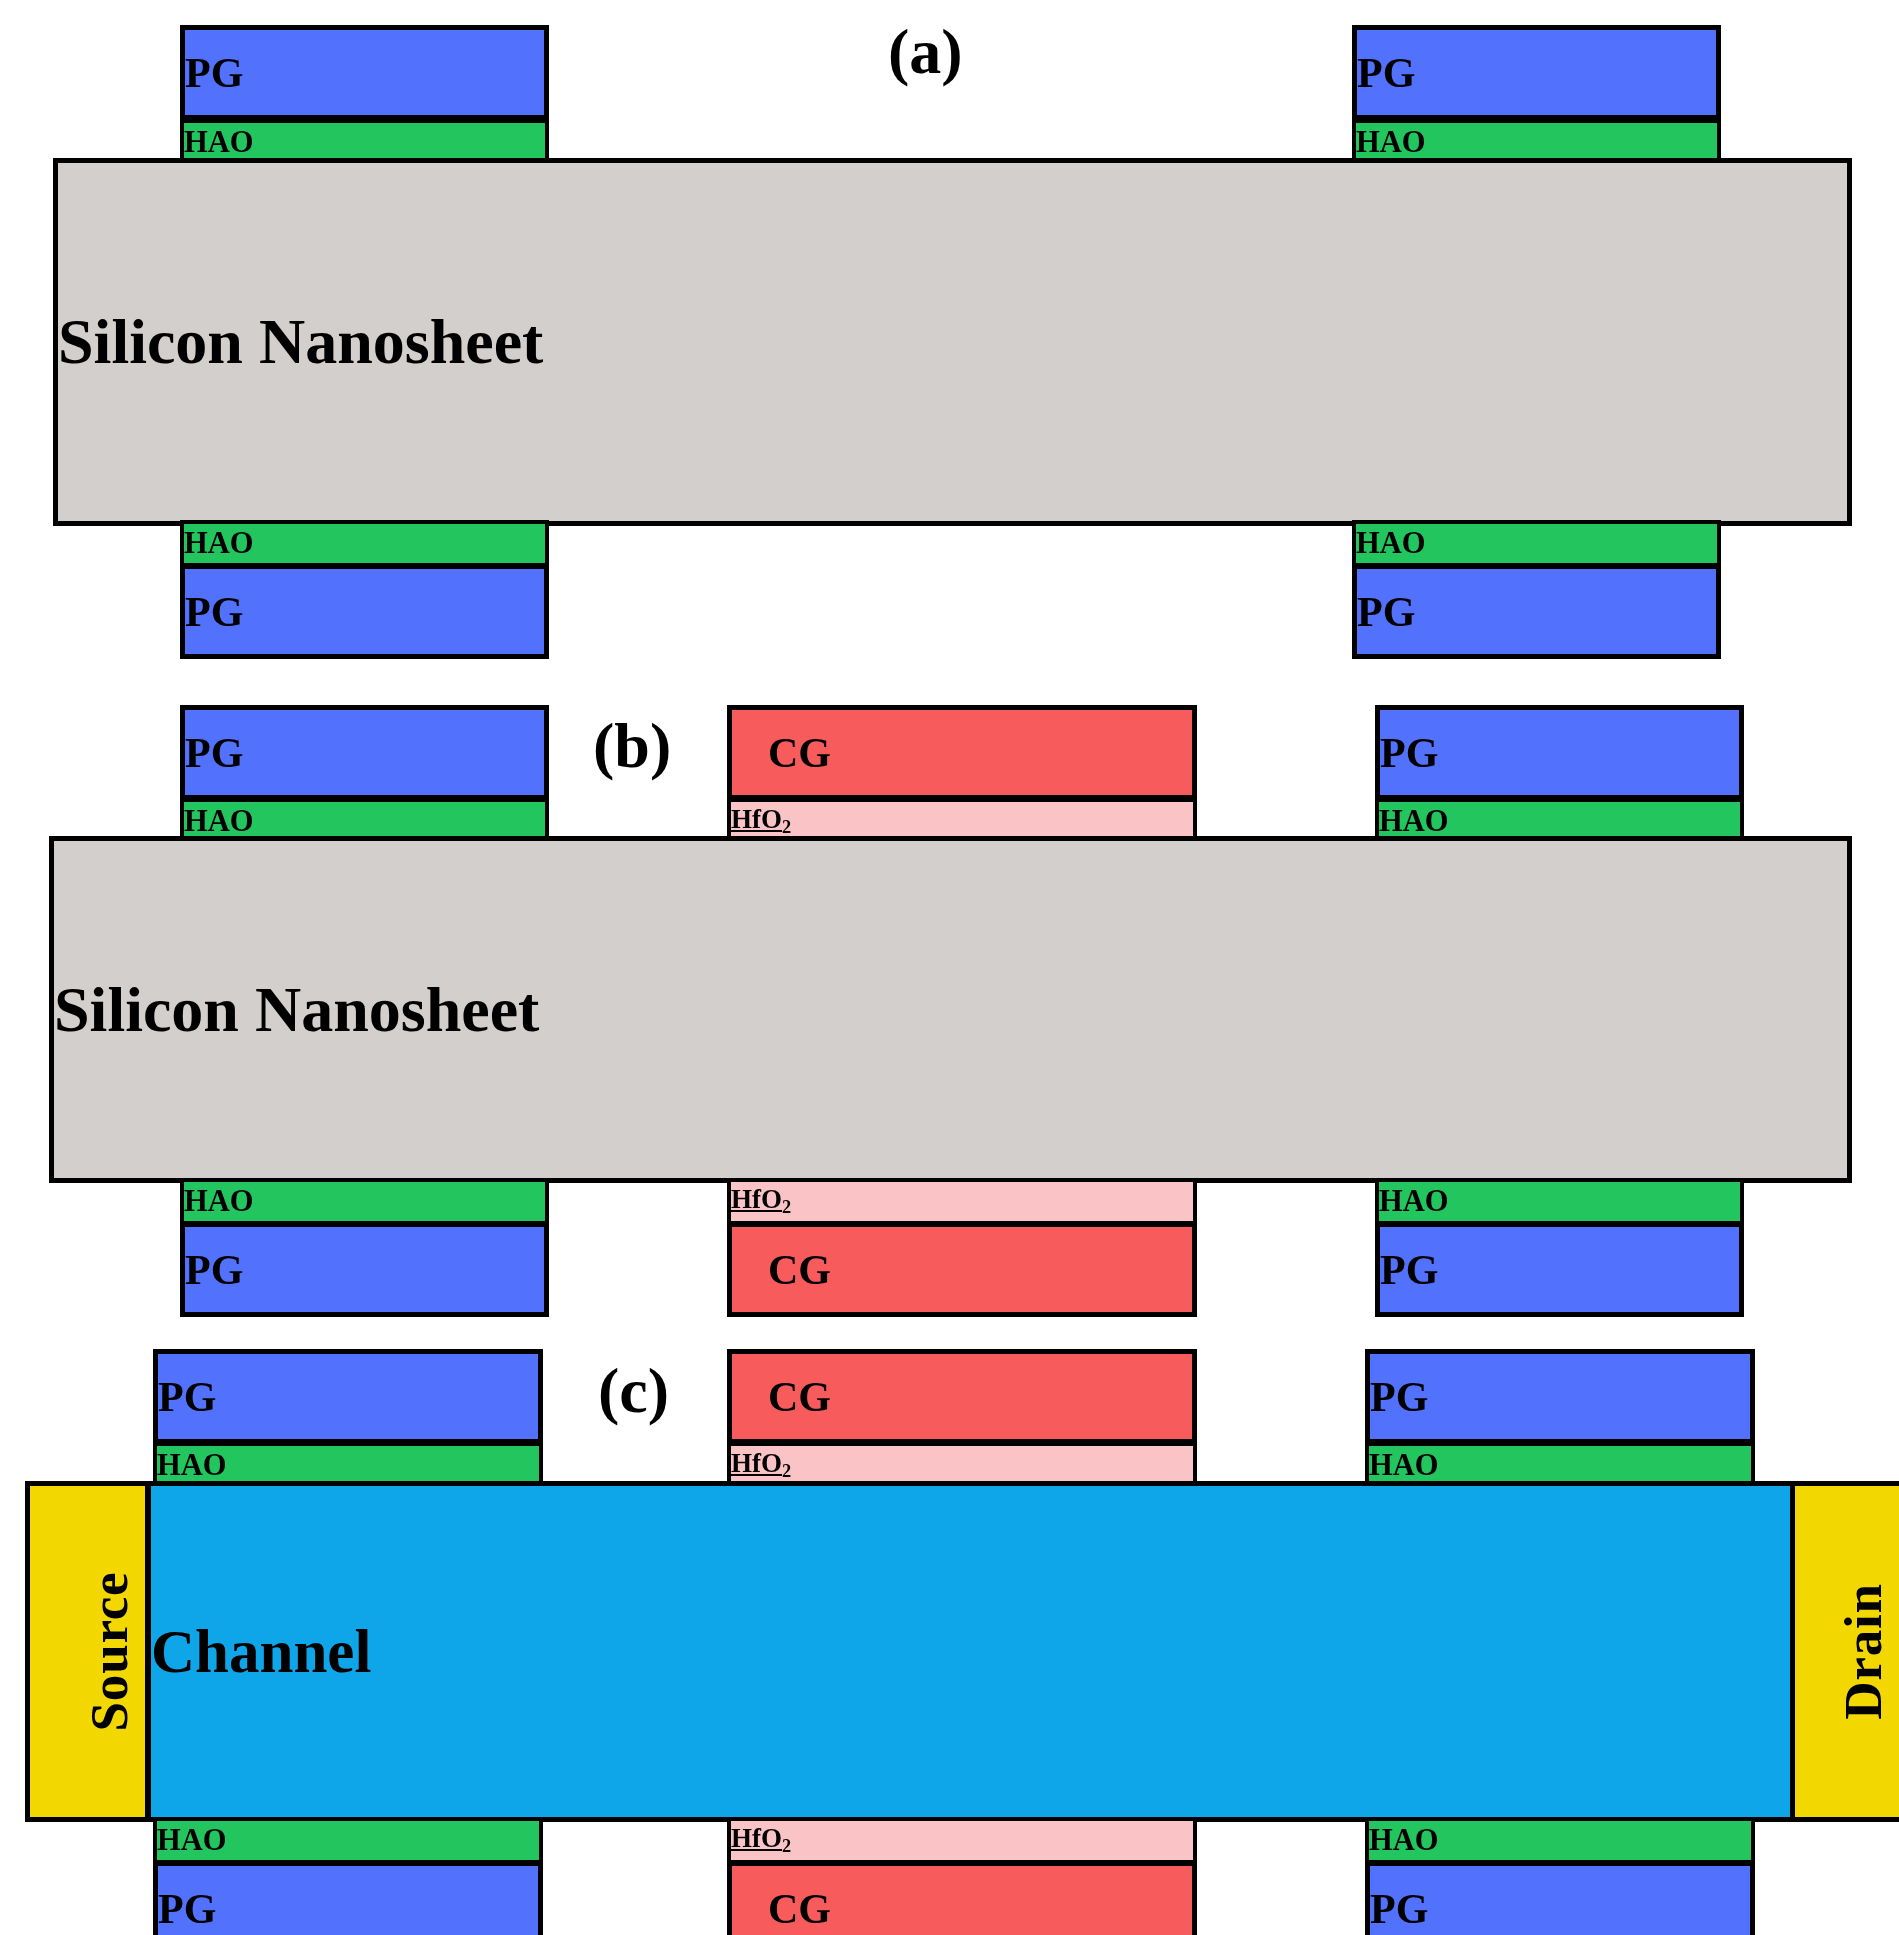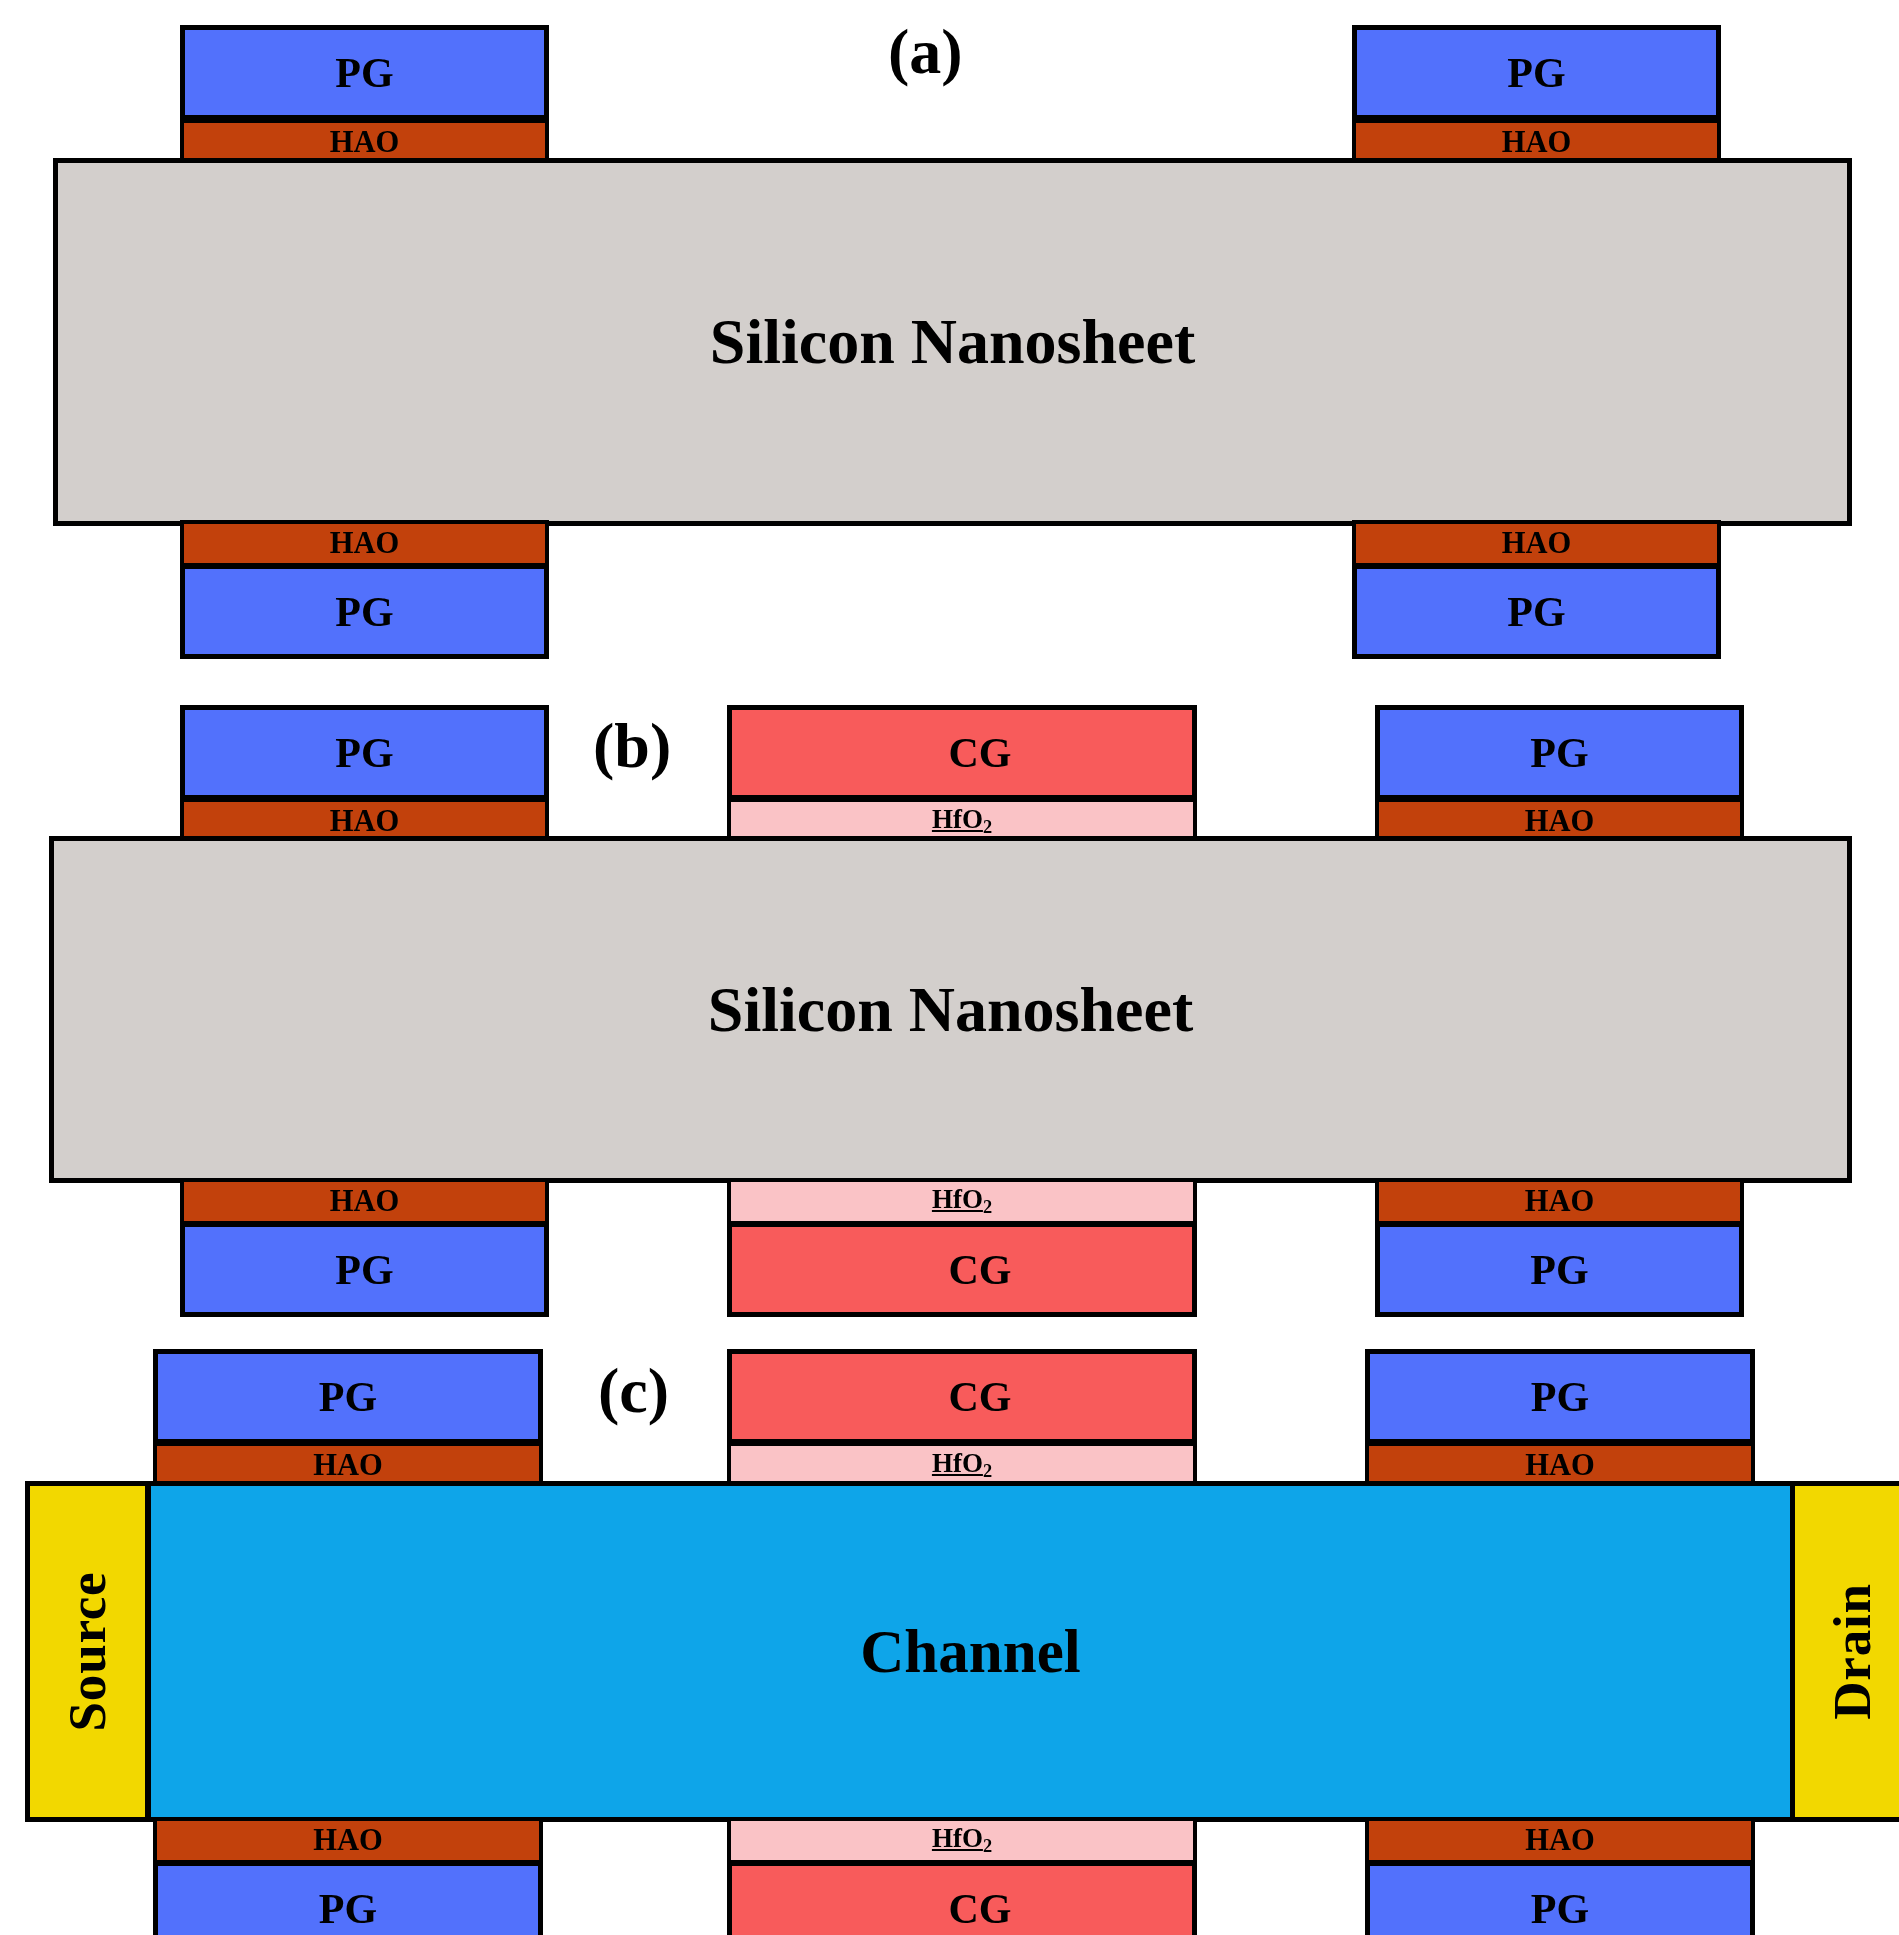--- a/index.html
+++ b/index.html
@@ -21,32 +21,32 @@
     width: 1899px;
   }
 
   
   .blk {
     position: absolute;
     box-sizing: border-box;
     border: 5.1px solid #000000;
     display: flex;
     align-items: center;
-    justify-content: center;
+    justify-content: flex-start;
     color: #000000;
     font-weight: bold;
     line-height: 1;
     white-space: nowrap;
   }
 
   .blk.thin { border-width: 4.2px; }
 
   
   .pg      { background: #5271FC; }
-  .hao     { background: #c2410c; }
+  .hao     { background: #22c55e; }
   .cg      { background: #F85B5B; padding-left: 36px; }
   .hfo     { background: #FAC3C6; }
   .sheet   { background: #D3CFCC; }
   .channel { background: #0ea5e9; }
   .contact { background: #F2D800; }
 
   
   .t-pg   { font-size: 42px; }
   .t-cg   { font-size: 42px; }
   .t-hao  { font-size: 30.5px; }

